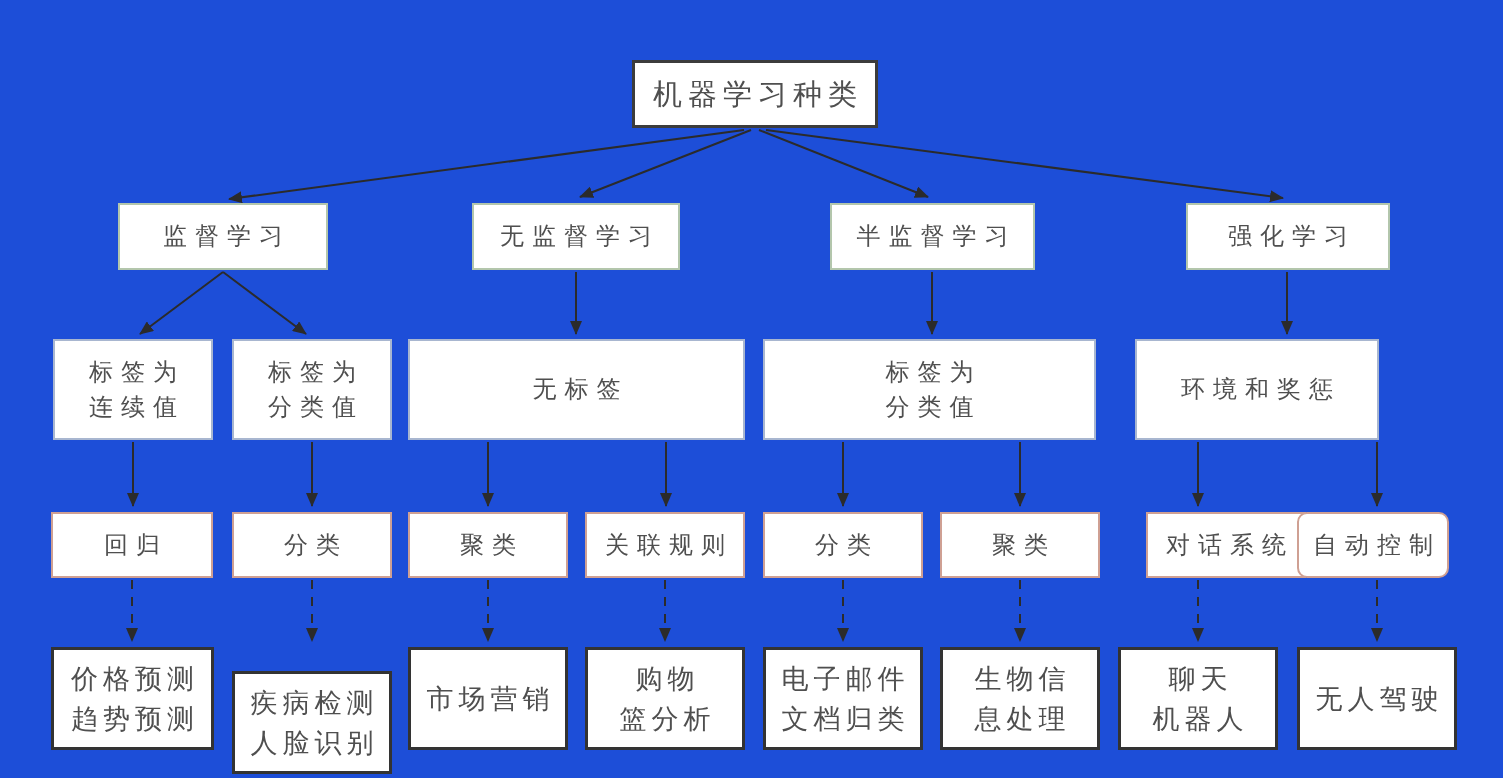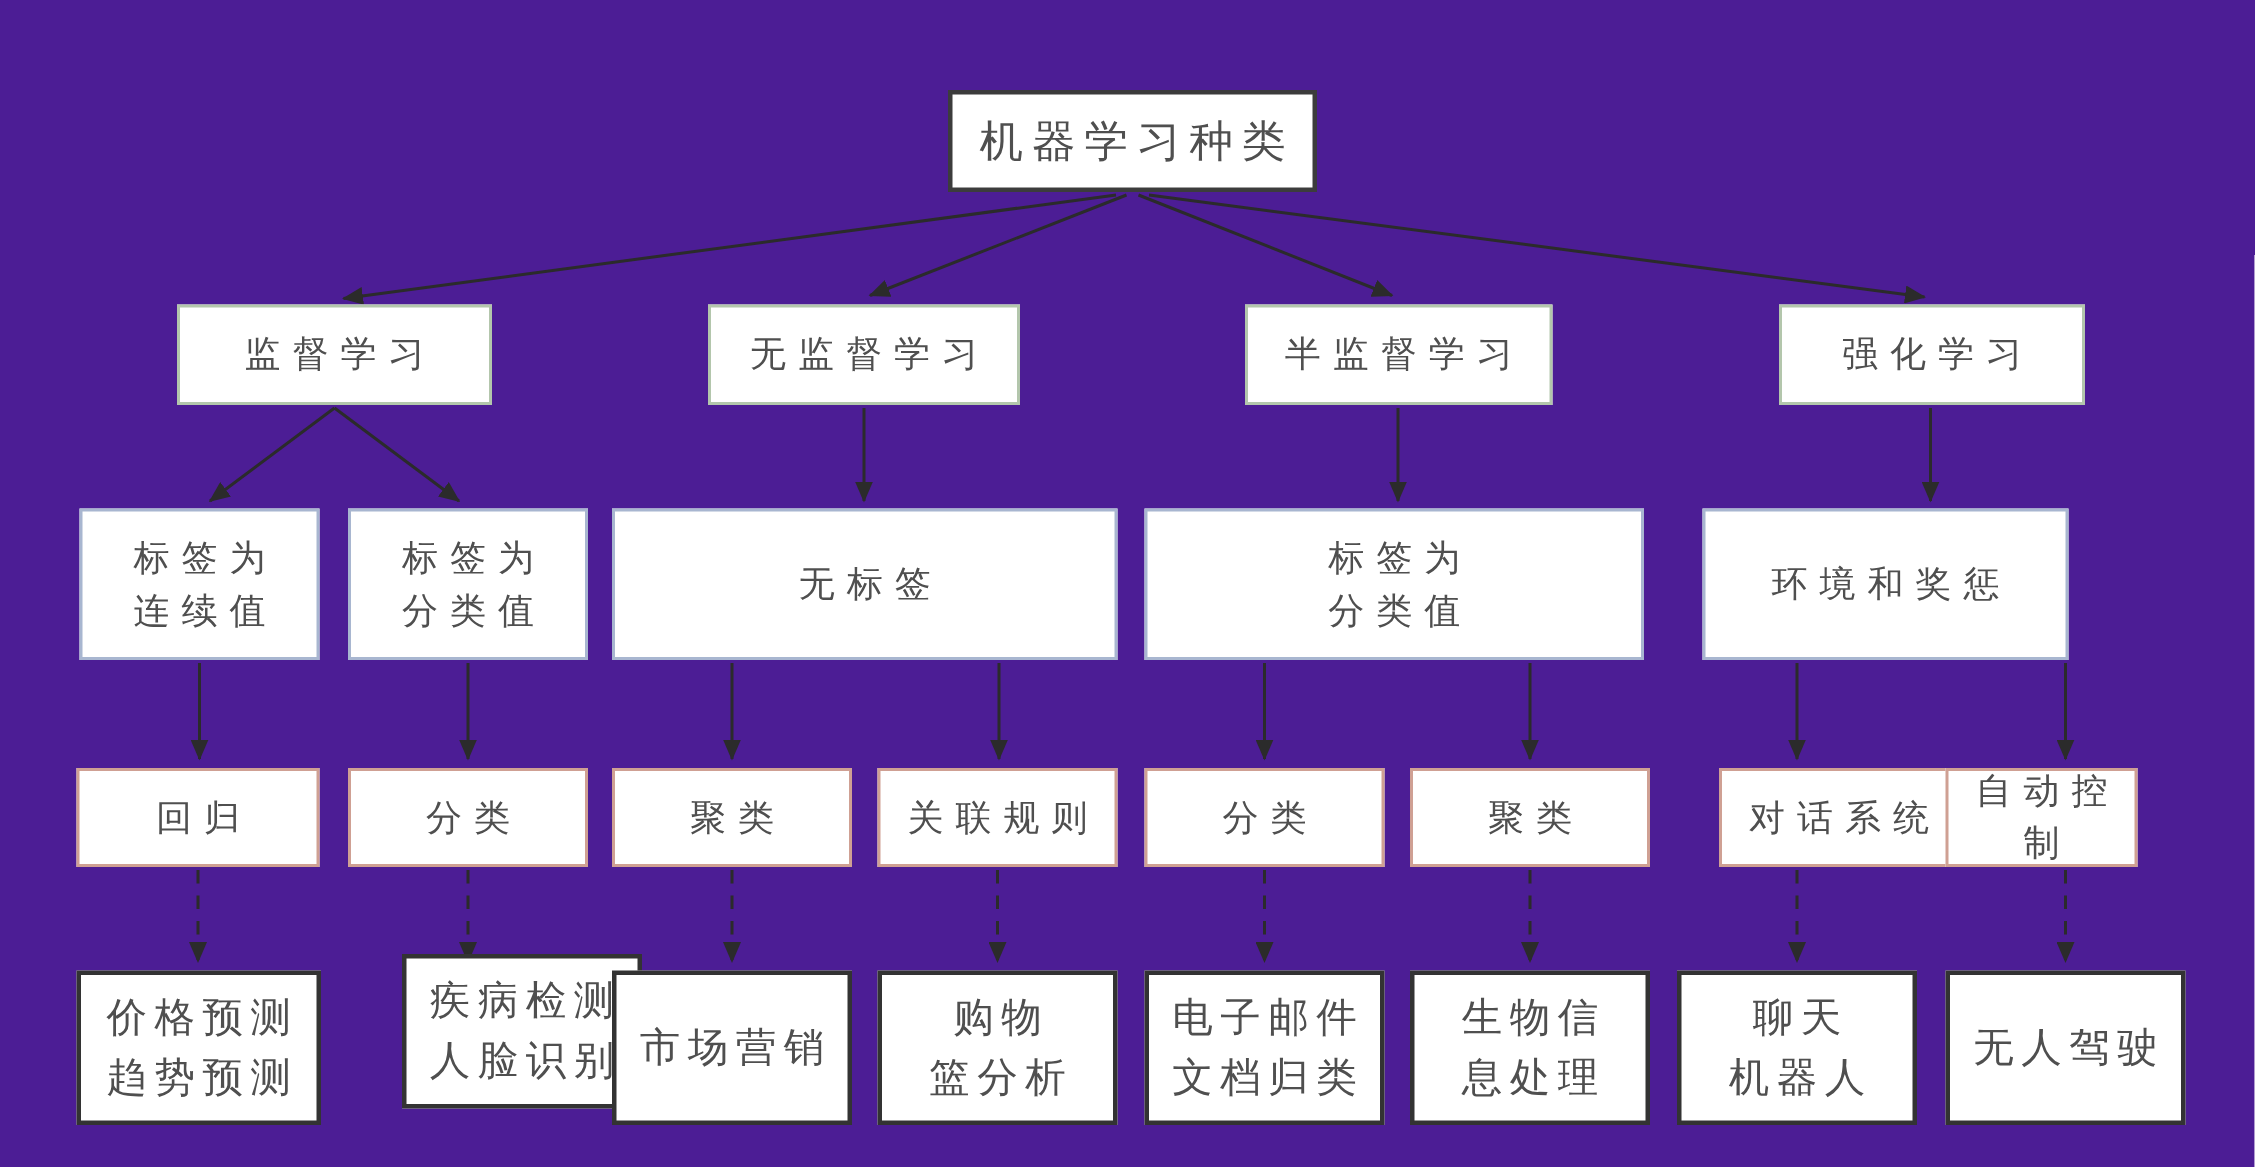--- a/index.html
+++ b/index.html
@@ -1,20 +1,20 @@
 <!DOCTYPE html>
 <html><head>
 <meta charset="utf-8">
 <style>
   html, body { margin: 0; padding: 0; background: #ffffff; }
   .canvas {
     position: relative;
     width: 1503px;
     height: 778px;
-    background: #4c1d95;
+    background: #1d4ed8;
     font-family: "DejaVu Sans", sans-serif;
     overflow: hidden;
   }
   .arrows {
     position: absolute;
     left: 0; top: 0;
     width: 1503px; height: 778px;
   }
   .node {
     position: absolute;
@@ -104,25 +104,25 @@
 分类值</div>
   <div class="node level3-node" style="left:1135px; top:339px; width:244px; height:101px;">环境和奖惩</div>
 
   <div class="node level4-node" style="left:51px; top:512px; width:162px; height:66px;">回归</div>
   <div class="node level4-node" style="left:232px; top:512px; width:160px; height:66px;">分类</div>
   <div class="node level4-node" style="left:408px; top:512px; width:160px; height:66px;">聚类</div>
   <div class="node level4-node" style="left:585px; top:512px; width:160px; height:66px;text-align:right;">关联规则</div>
   <div class="node level4-node" style="left:763px; top:512px; width:160px; height:66px;">分类</div>
   <div class="node level4-node" style="left:940px; top:512px; width:160px; height:66px;">聚类</div>
   <div class="node level4-node" style="left:1118px; top:512px; width:160px; height:66px;margin-left:28px;">对话系统</div>
-  <div class="node level4-node" style="left:1297px; top:512px; width:128px; height:66px;">自动控制</div>
+  <div class="node level4-node" style="left:1297px; top:512px; width:152px; height:66px;border-radius:10px;">自动控制</div>
 
   <div class="node leaf-node" style="left:51px; top:647px; width:163px; height:103px;">价格预测
 趋势预测</div>
-  <div class="node leaf-node" style="left:232px; top:636px; width:160px; height:103px;margin-left:36px;">疾病检测
+  <div class="node leaf-node" style="left:232px; top:671px; width:160px; height:103px;">疾病检测
 人脸识别</div>
   <div class="node leaf-node" style="left:408px; top:647px; width:160px; height:103px;">市场营销</div>
   <div class="node leaf-node" style="left:585px; top:647px; width:160px; height:103px;">购物
 篮分析</div>
   <div class="node leaf-node" style="left:763px; top:647px; width:160px; height:103px;">电子邮件
 文档归类</div>
   <div class="node leaf-node" style="left:940px; top:647px; width:160px; height:103px;">生物信
 息处理</div>
   <div class="node leaf-node" style="left:1118px; top:647px; width:160px; height:103px;">聊天
 机器人</div>

